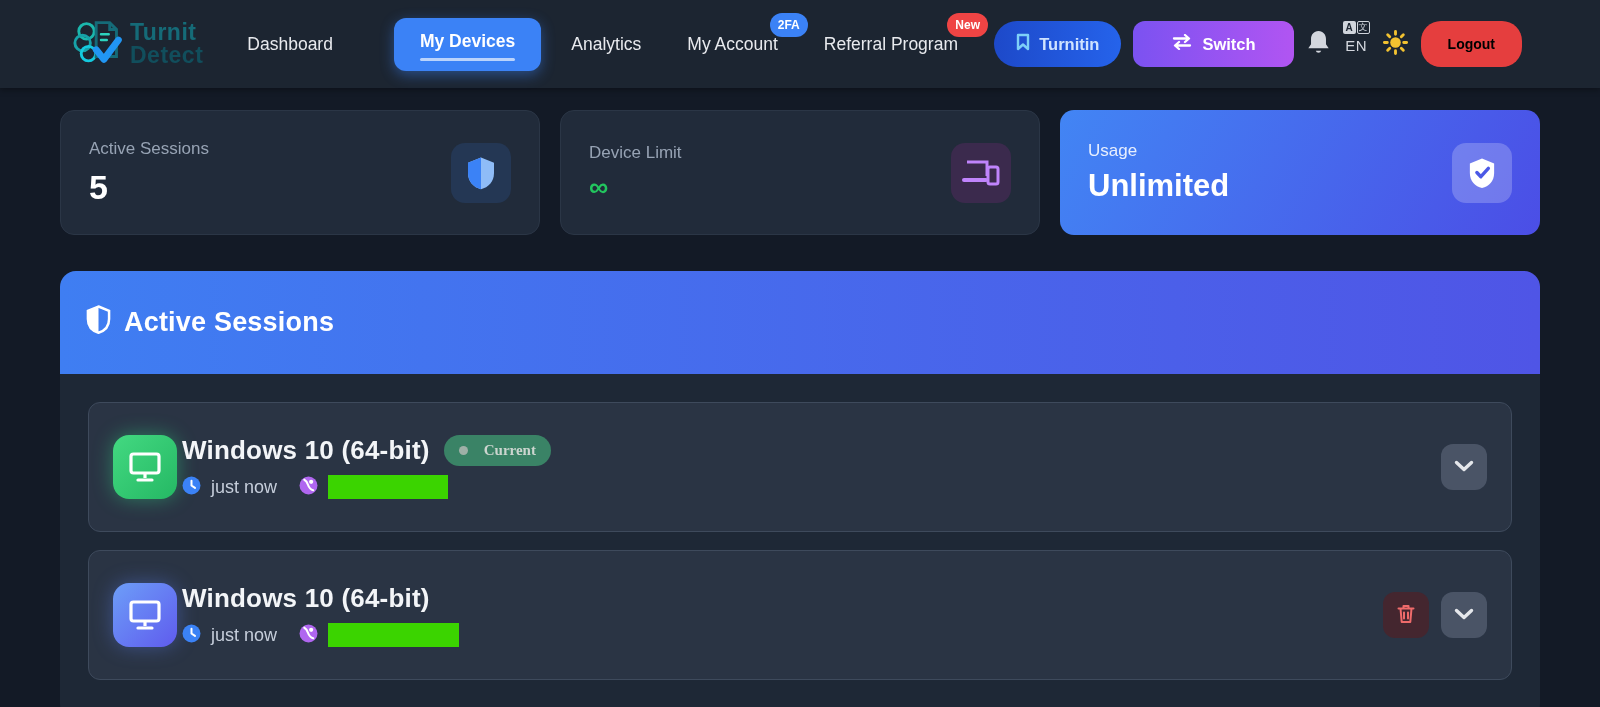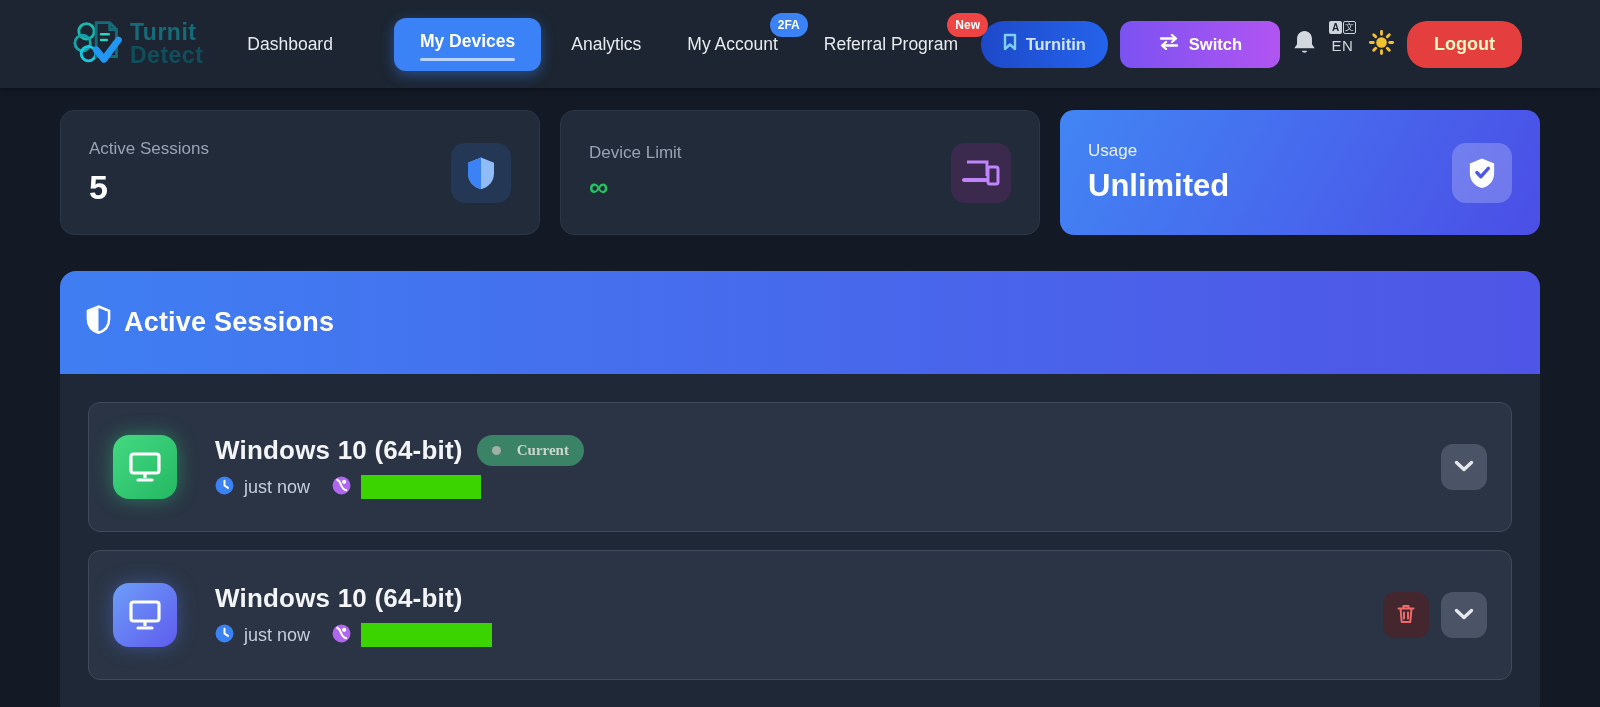--- a/index.html
+++ b/index.html
@@ -62,22 +62,22 @@
   .lang-icon { display: flex; gap: 1px; }
   .lang-icon .box-a {
     width: 13px; height: 13px; background: #cfd4db; color: #1c2531;
     font-size: 10px; font-weight: 700; display: flex; align-items: center; justify-content: center; border-radius: 2px;
   }
   .lang-icon .box-b {
     width: 13px; height: 13px; border: 1.5px solid #cfd4db; color: #cfd4db;
     font-size: 9px; display: flex; align-items: center; justify-content: center; border-radius: 2px;
   }
   .btn-logout {
-    background: #e53e3e; color: #fef9c3; border: none; cursor: pointer;
-    font-family: inherit; font-weight: 700; font-size: 18px;
+    background: #e53e3e; color: #000000; border: none; cursor: pointer;
+    font-family: inherit; font-weight: 700; font-size: 14px;
     padding: 13px 27px; border-radius: 20px;
   }
 
   
   .main { padding: 0 60px; }
   .stats-row { margin-top: 22px; display: grid; grid-template-columns: 1fr 1fr 1fr; gap: 20px; }
   .stat-card {
     background: #212b3a; border: 1px solid #2b3646; border-radius: 14px;
     height: 125px; padding: 22px 28px;
     display: flex; align-items: center; justify-content: space-between;
@@ -118,21 +118,21 @@
     background: #2a3444; border: 1px solid #3e4a5c; border-radius: 12px;
     height: 130px; padding: 0 24px;
     display: flex; align-items: center;
   }
   .device-icon {
     width: 64px; height: 64px; border-radius: 16px; flex-shrink: 0;
     display: flex; align-items: center; justify-content: center;
   }
   .device-icon.green { background: linear-gradient(135deg,#43d981,#25b864); box-shadow: 0 0 20px rgba(52,211,131,0.45); }
   .device-icon.blue  { background: linear-gradient(135deg,#6d9ef8,#5f5bee); box-shadow: 0 0 20px rgba(96,130,246,0.4); }
-  .session-info { margin-left: 38px; flex: 1; }
+  .session-info { margin-left: 5px; flex: 1; }
   .session-line1 { display: flex; align-items: center; gap: 14px; }
   .device-name { color: #f3f5f8; font-size: 26px; font-weight: 800; letter-spacing: .2px; }
   .current-badge {
     display: flex; align-items: center; gap: 16px;
     background: #3a8366; color: #ccd5cf;
     font-size: 15px; font-weight: 700;
     padding: 7px 15px; border-radius: 999px; font-family: Liberation Serif, serif;
   }
   .current-badge .dot { width: 9px; height: 9px; border-radius: 50%; background: #9fb0a7; }
   .session-line2 { margin-top: 9px; display: flex; align-items: center; gap: 10px; }

